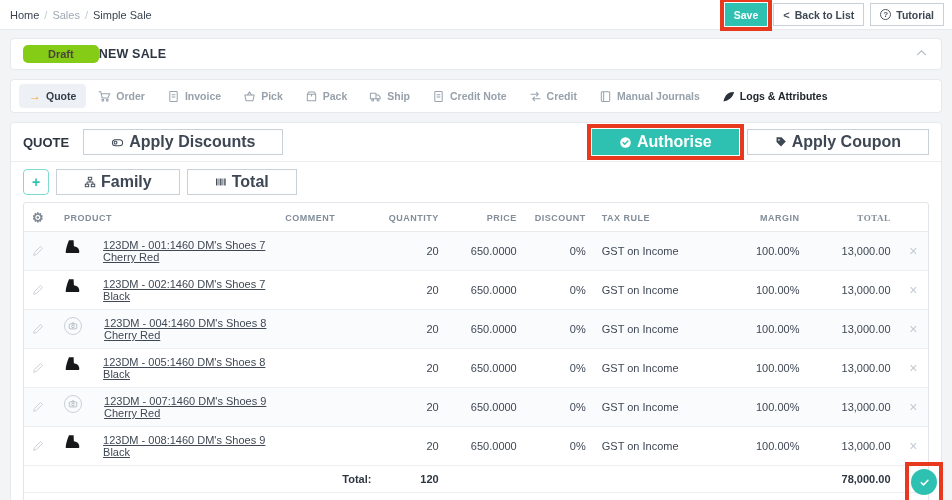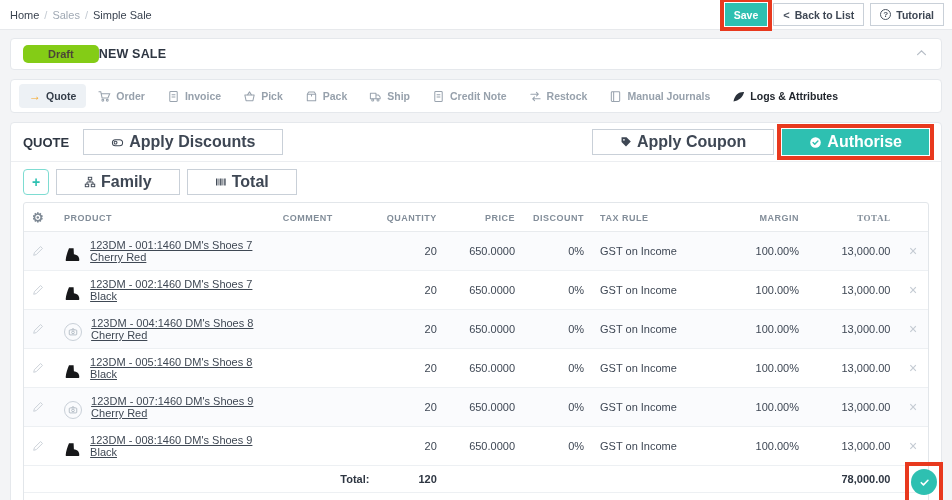--- a/index.html
+++ b/index.html
@@ -90,21 +90,21 @@
     text-align:left; white-space:nowrap;
   }
   td { padding:7px 8px; border-bottom:1px solid #edf0f3; vertical-align:middle; }
   tbody tr:nth-child(odd)  { background:#fafbfd; }
   tbody tr:nth-child(even) { background:#fff; }
   .t-right { text-align:right; }
   .col-edit { width:34px; } .col-product{ width:280px; } .col-comment{ width:120px; }
   .col-qty{ width:68px; } .col-price{ width:86px; } .col-disc{ width:70px; }
   .col-tax{ width:140px; } .col-margin{ width:118px; } .col-total{ width:104px;font-family:Liberation Serif, serif; }
   .col-x{ width:32px; }
-  .cell-product { display:flex; align-items:flex-end; gap:9px; }
+  .cell-product { display:flex; align-items:flex-start; gap:22px; }
   .product-link { color:#3f4854; text-decoration:underline; cursor:pointer; }
   .noimg {
     width:18px; height:18px; border:1px solid #c9d0d8; border-radius:50%;
     display:inline-flex; align-items:center; justify-content:center; flex:0 0 auto;
   }
   .boot { flex:0 0 auto; }
   .x-btn { color:#c3cad2; font-size:14px; cursor:pointer; text-align:center; }
   .total-row td { background:#fff; font-weight:700; color:#2e3642; }
   .gear { font-size:13px; color:#7d8894; line-height:1; }
 
@@ -218,21 +218,21 @@
         </span>
       <span>Credit Note</span>
     </div>
     <div class="tab">
       <span class="ticon">
           <svg width="13" height="13" viewBox="0 0 14 14" stroke="#99a3ae" stroke-width="1.1" fill="none" stroke-linecap="round" stroke-linejoin="round">
             <path d="M2 4.5h8M8 2.5l2 2-2 2"></path>
             <path d="M12 9.5H4M6 7.5l-2 2 2 2"></path>
           </svg>
         </span>
-      <span>Restock</span>
+      <span>Credit</span>
     </div>
     <div class="tab">
       <span class="ticon">
           <svg width="13" height="13" viewBox="0 0 14 14" stroke="#99a3ae" stroke-width="1.1" fill="none">
             <rect x="2.5" y="1.8" width="9" height="10.5" rx="1"></rect>
             <path d="M5 1.8v10.5"></path>
           </svg>
         </span>
       <span>Manual Journals</span>
     </div>
@@ -253,37 +253,37 @@
       <button class="btn btn-md">
         <span>
             <svg width="13" height="13" viewBox="0 0 14 14" stroke="#3e4754" stroke-width="1.1" fill="none">
               <rect x="1.5" y="4" width="11" height="6.5" rx="3.25"></rect>
               <circle cx="4.9" cy="7.2" r="1.5"></circle>
             </svg>
           </span>
         <span>Apply Discounts</span>
       </button>
       <div class="quote-header-right">
+        <button class="btn btn-md btn-teal ann">
+          <span>
+              <svg width="13" height="13" viewBox="0 0 14 14">
+                <circle cx="7" cy="7" r="5.7" fill="#fff"></circle>
+                <path d="M4.4 7.1l1.8 1.8 3.4-3.6" stroke="#2EC0B1" stroke-width="1.5" fill="none" stroke-linecap="round" stroke-linejoin="round"></path>
+              </svg>
+            </span>
+          <span>Authorise</span>
+        </button>
         <button class="btn btn-md">
           <span>
               <svg width="12" height="12" viewBox="0 0 14 14">
                 <path d="M7.6 1.5l5 5L7 12.2 1.8 7V1.5h5.8z" fill="#3e4754"></path>
                 <circle cx="4.6" cy="4.4" r="1" fill="#fff"></circle>
               </svg>
             </span>
           <span>Apply Coupon</span>
-        </button>
-        <button class="btn btn-md btn-teal ann">
-          <span>
-              <svg width="13" height="13" viewBox="0 0 14 14">
-                <circle cx="7" cy="7" r="5.7" fill="#fff"></circle>
-                <path d="M4.4 7.1l1.8 1.8 3.4-3.6" stroke="#2EC0B1" stroke-width="1.5" fill="none" stroke-linecap="round" stroke-linejoin="round"></path>
-              </svg>
-            </span>
-          <span>Authorise</span>
         </button>
       </div>
     </div>
 
     <div class="quote-toolbar">
       <button class="btn-add">+</button>
       <button class="btn btn-md">
         <span>
             <svg width="12" height="12" viewBox="0 0 14 14" stroke="#3e4754" stroke-width="1.1" fill="none">
               <rect x="5" y="1.5" width="4" height="3"></rect>

